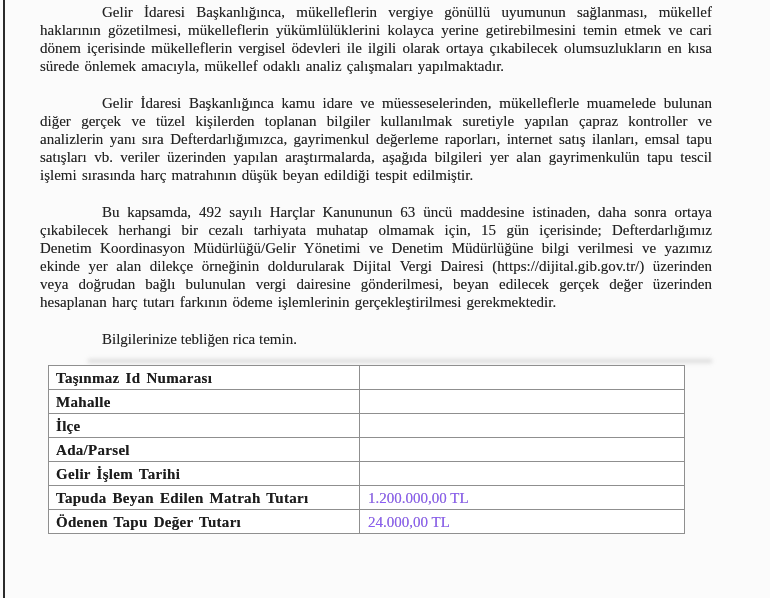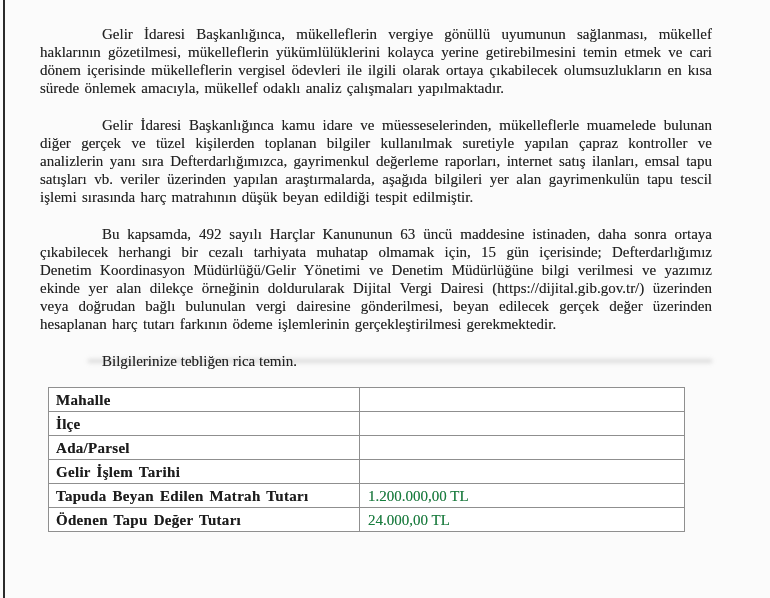--- a/index.html
+++ b/index.html
@@ -37,21 +37,21 @@
     width: 624px;
     height: 4px;
     background: rgba(140,140,140,0.28);
     filter: blur(2px);
   }
   .content {
     position: absolute;
     left: 40px;
     top: 0;
     width: 672px;
-    padding-top: 25px;
+    padding-top: 3px;
   }
   .para {
     margin: 0 0 19px 0;
     font-size: 15px;
     line-height: 18px;
     text-align: justify;
     text-indent: 62px;
     text-shadow: 0 0 0.6px rgba(30,30,30,0.45);
     word-spacing: 1.5px;
   }
@@ -82,21 +82,21 @@
     width: 297px;
     font-weight: bold;
     color: #1c1c1c;
     padding: 0 6px 0 7px;
     letter-spacing: 0.3px;
     word-spacing: 2px;
     text-shadow: 0 0 0.6px rgba(20,20,20,0.5);
   }
   td.cell-value {
     padding: 0 6px 0 8px;
-    color: #15803d;
+    color: #8b5cf6;
     text-shadow: 0 0 0.5px rgba(40,40,40,0.4);
   }
 </style>
 </head>
 <body>
 
 <div class="page">
 
   <div class="scan-edge"></div>
   <div class="scan-smudge"></div>
@@ -106,20 +106,24 @@
     <p class="para">Gelir İdaresi Başkanlığınca, mükelleflerin vergiye gönüllü uyumunun sağlanması, mükellef haklarının gözetilmesi, mükelleflerin yükümlülüklerini kolayca yerine getirebilmesini temin etmek ve cari dönem içerisinde mükelleflerin vergisel ödevleri ile ilgili olarak ortaya çıkabilecek olumsuzlukların en kısa sürede önlemek amacıyla, mükellef odaklı analiz çalışmaları yapılmaktadır.</p>
 
     <p class="para">Gelir İdaresi Başkanlığınca kamu idare ve müesseselerinden, mükelleflerle muamelede bulunan diğer gerçek ve tüzel kişilerden toplanan bilgiler kullanılmak suretiyle yapılan çapraz kontroller ve analizlerin yanı sıra Defterdarlığımızca, gayrimenkul değerleme raporları, internet satış ilanları, emsal tapu satışları vb. veriler üzerinden yapılan araştırmalarda, aşağıda bilgileri yer alan gayrimenkulün tapu tescil işlemi sırasında harç matrahının düşük beyan edildiği tespit edilmiştir.</p>
 
     <p class="para">Bu kapsamda, 492 sayılı Harçlar Kanununun 63 üncü maddesine istinaden, daha sonra ortaya çıkabilecek herhangi bir cezalı tarhiyata muhatap olmamak için, 15 gün içerisinde; Defterdarlığımız Denetim Koordinasyon Müdürlüğü/Gelir Yönetimi ve Denetim Müdürlüğüne bilgi verilmesi ve yazımız ekinde yer alan dilekçe örneğinin doldurularak Dijital Vergi Dairesi (https://dijital.gib.gov.tr/) üzerinden veya doğrudan bağlı bulunulan vergi dairesine gönderilmesi, beyan edilecek gerçek değer üzerinden hesaplanan harç tutarı farkının ödeme işlemlerinin gerçekleştirilmesi gerekmektedir.</p>
 
     <p class="closing">Bilgilerinize tebliğen rica temin.</p>
 
     <table class="info-table">
       <tbody>
+        <tr>
+          <td class="cell-label">Taşınmaz Id Numarası</td>
+          <td class="cell-value"></td>
+        </tr>
         <tr>
           <td class="cell-label">Mahalle</td>
           <td class="cell-value"></td>
         </tr>
         <tr>
           <td class="cell-label">İlçe</td>
           <td class="cell-value"></td>
         </tr>
         <tr>
           <td class="cell-label">Ada/Parsel</td>

